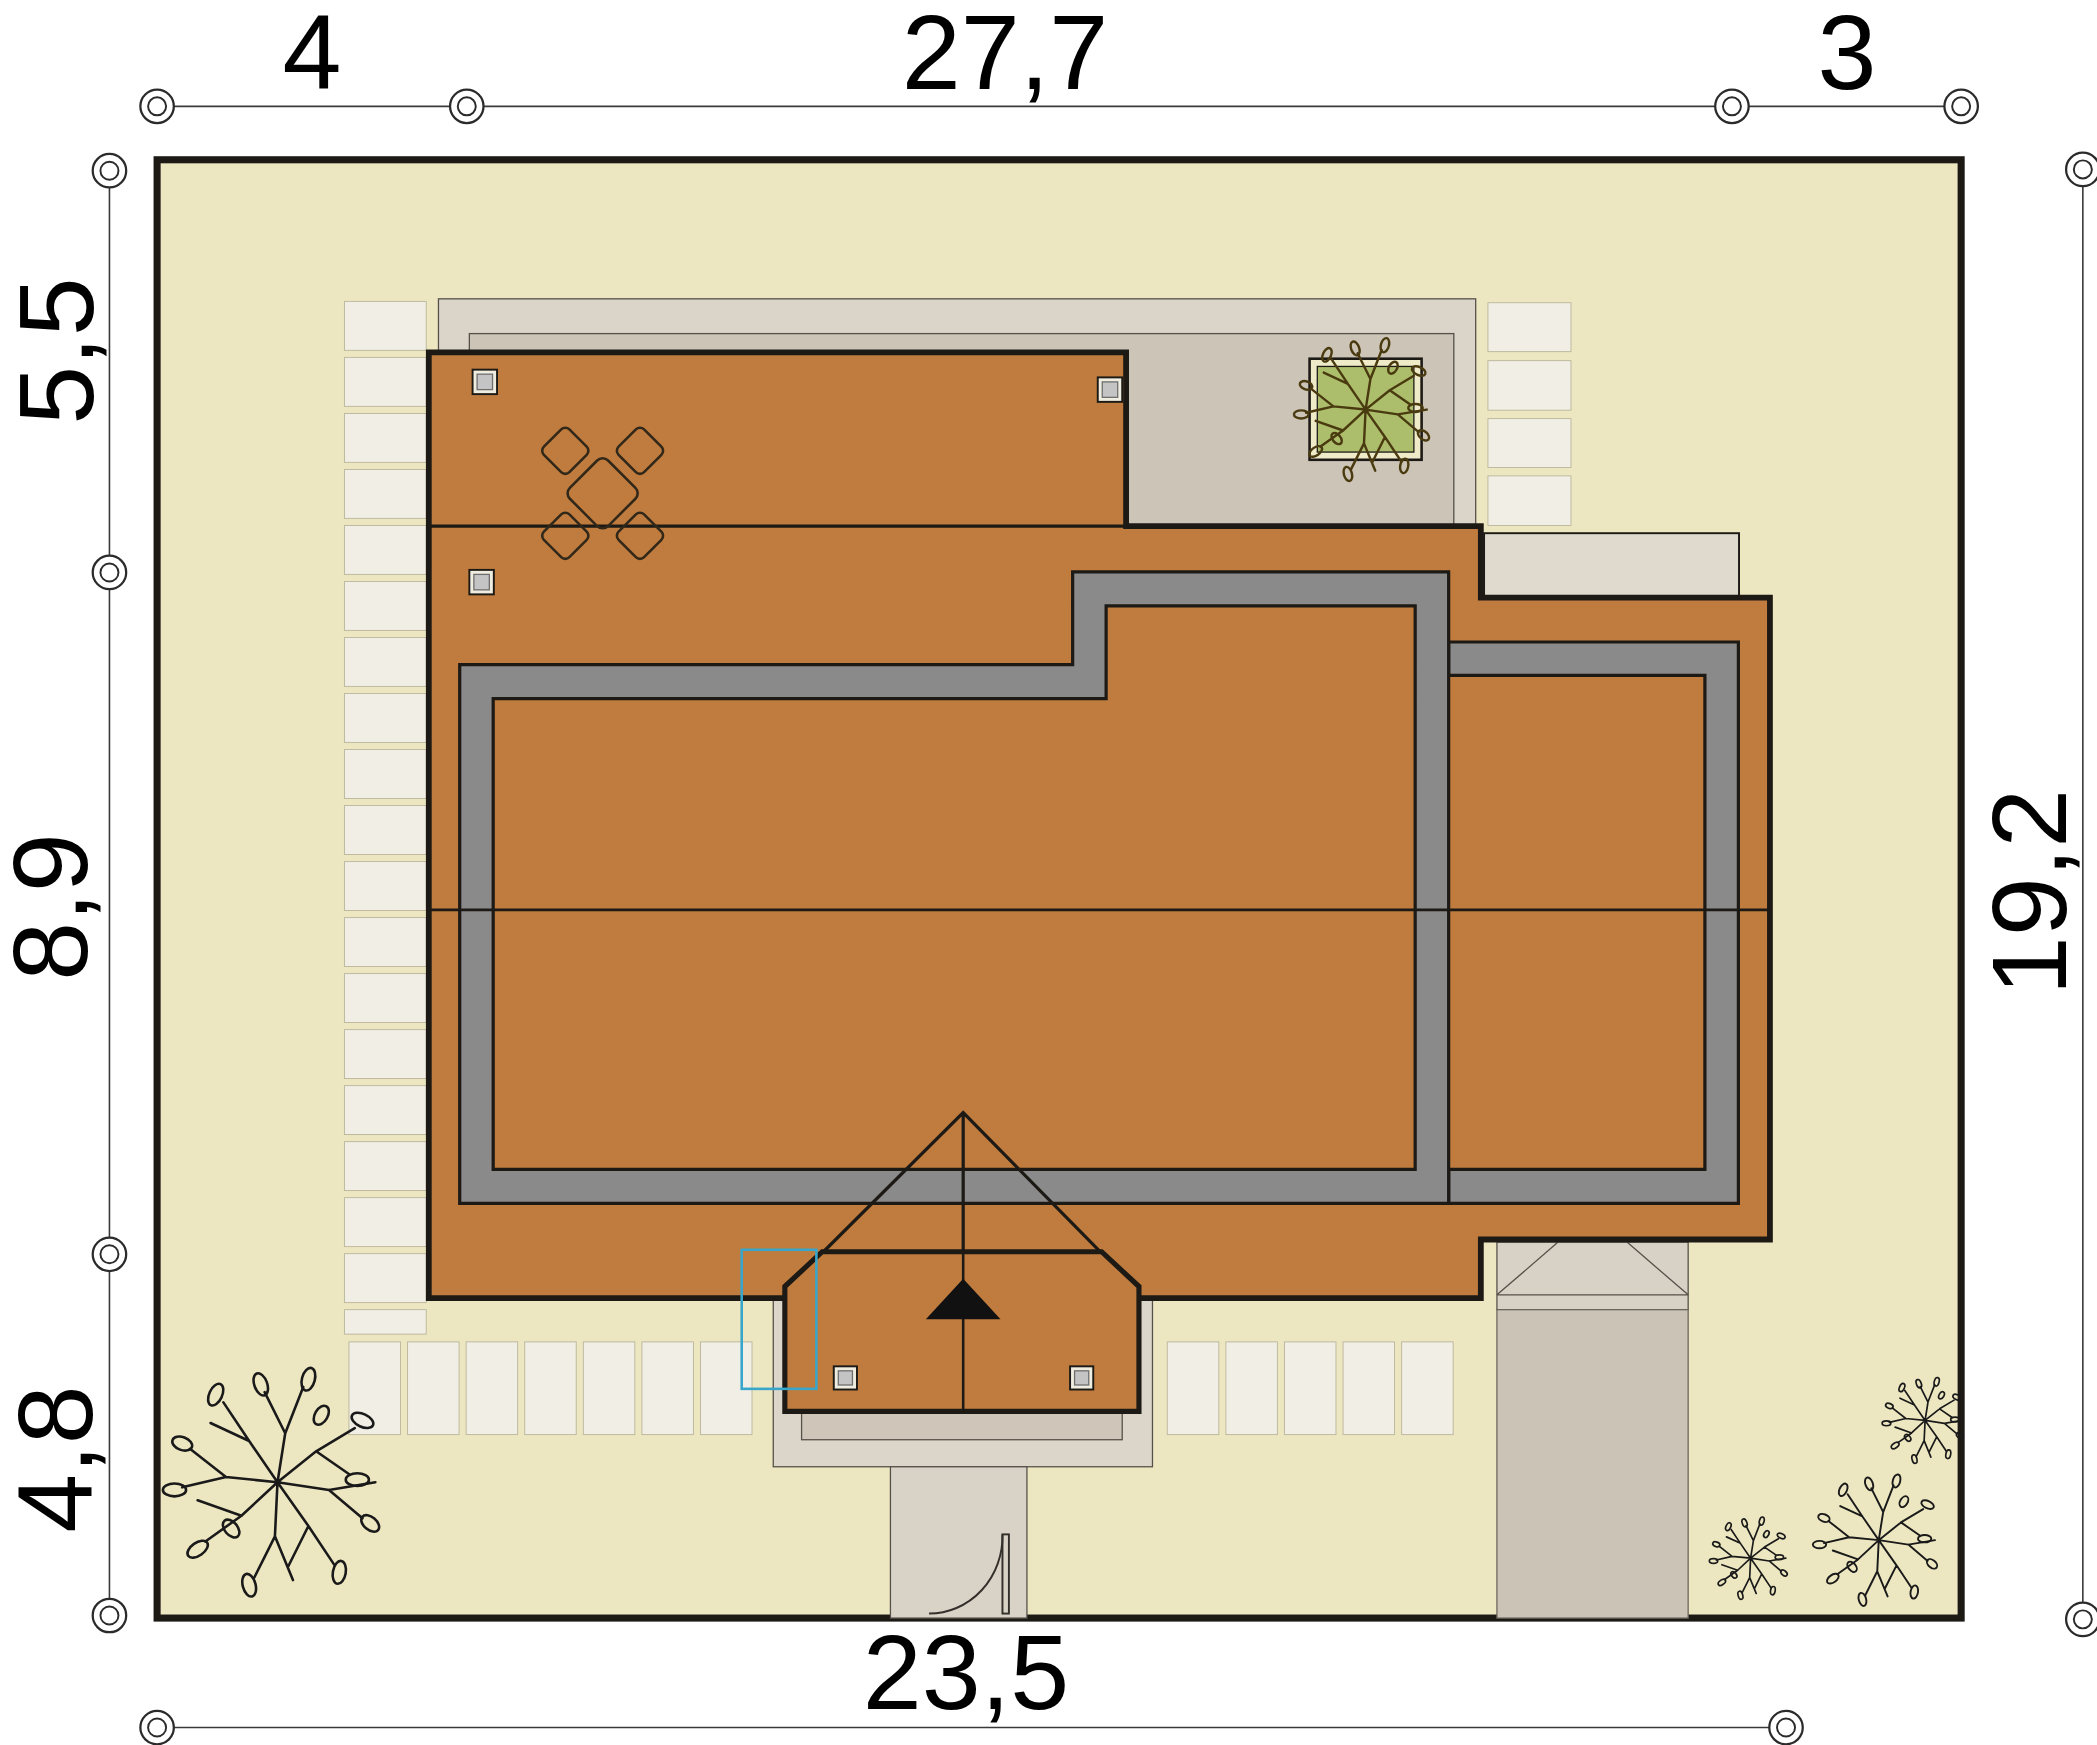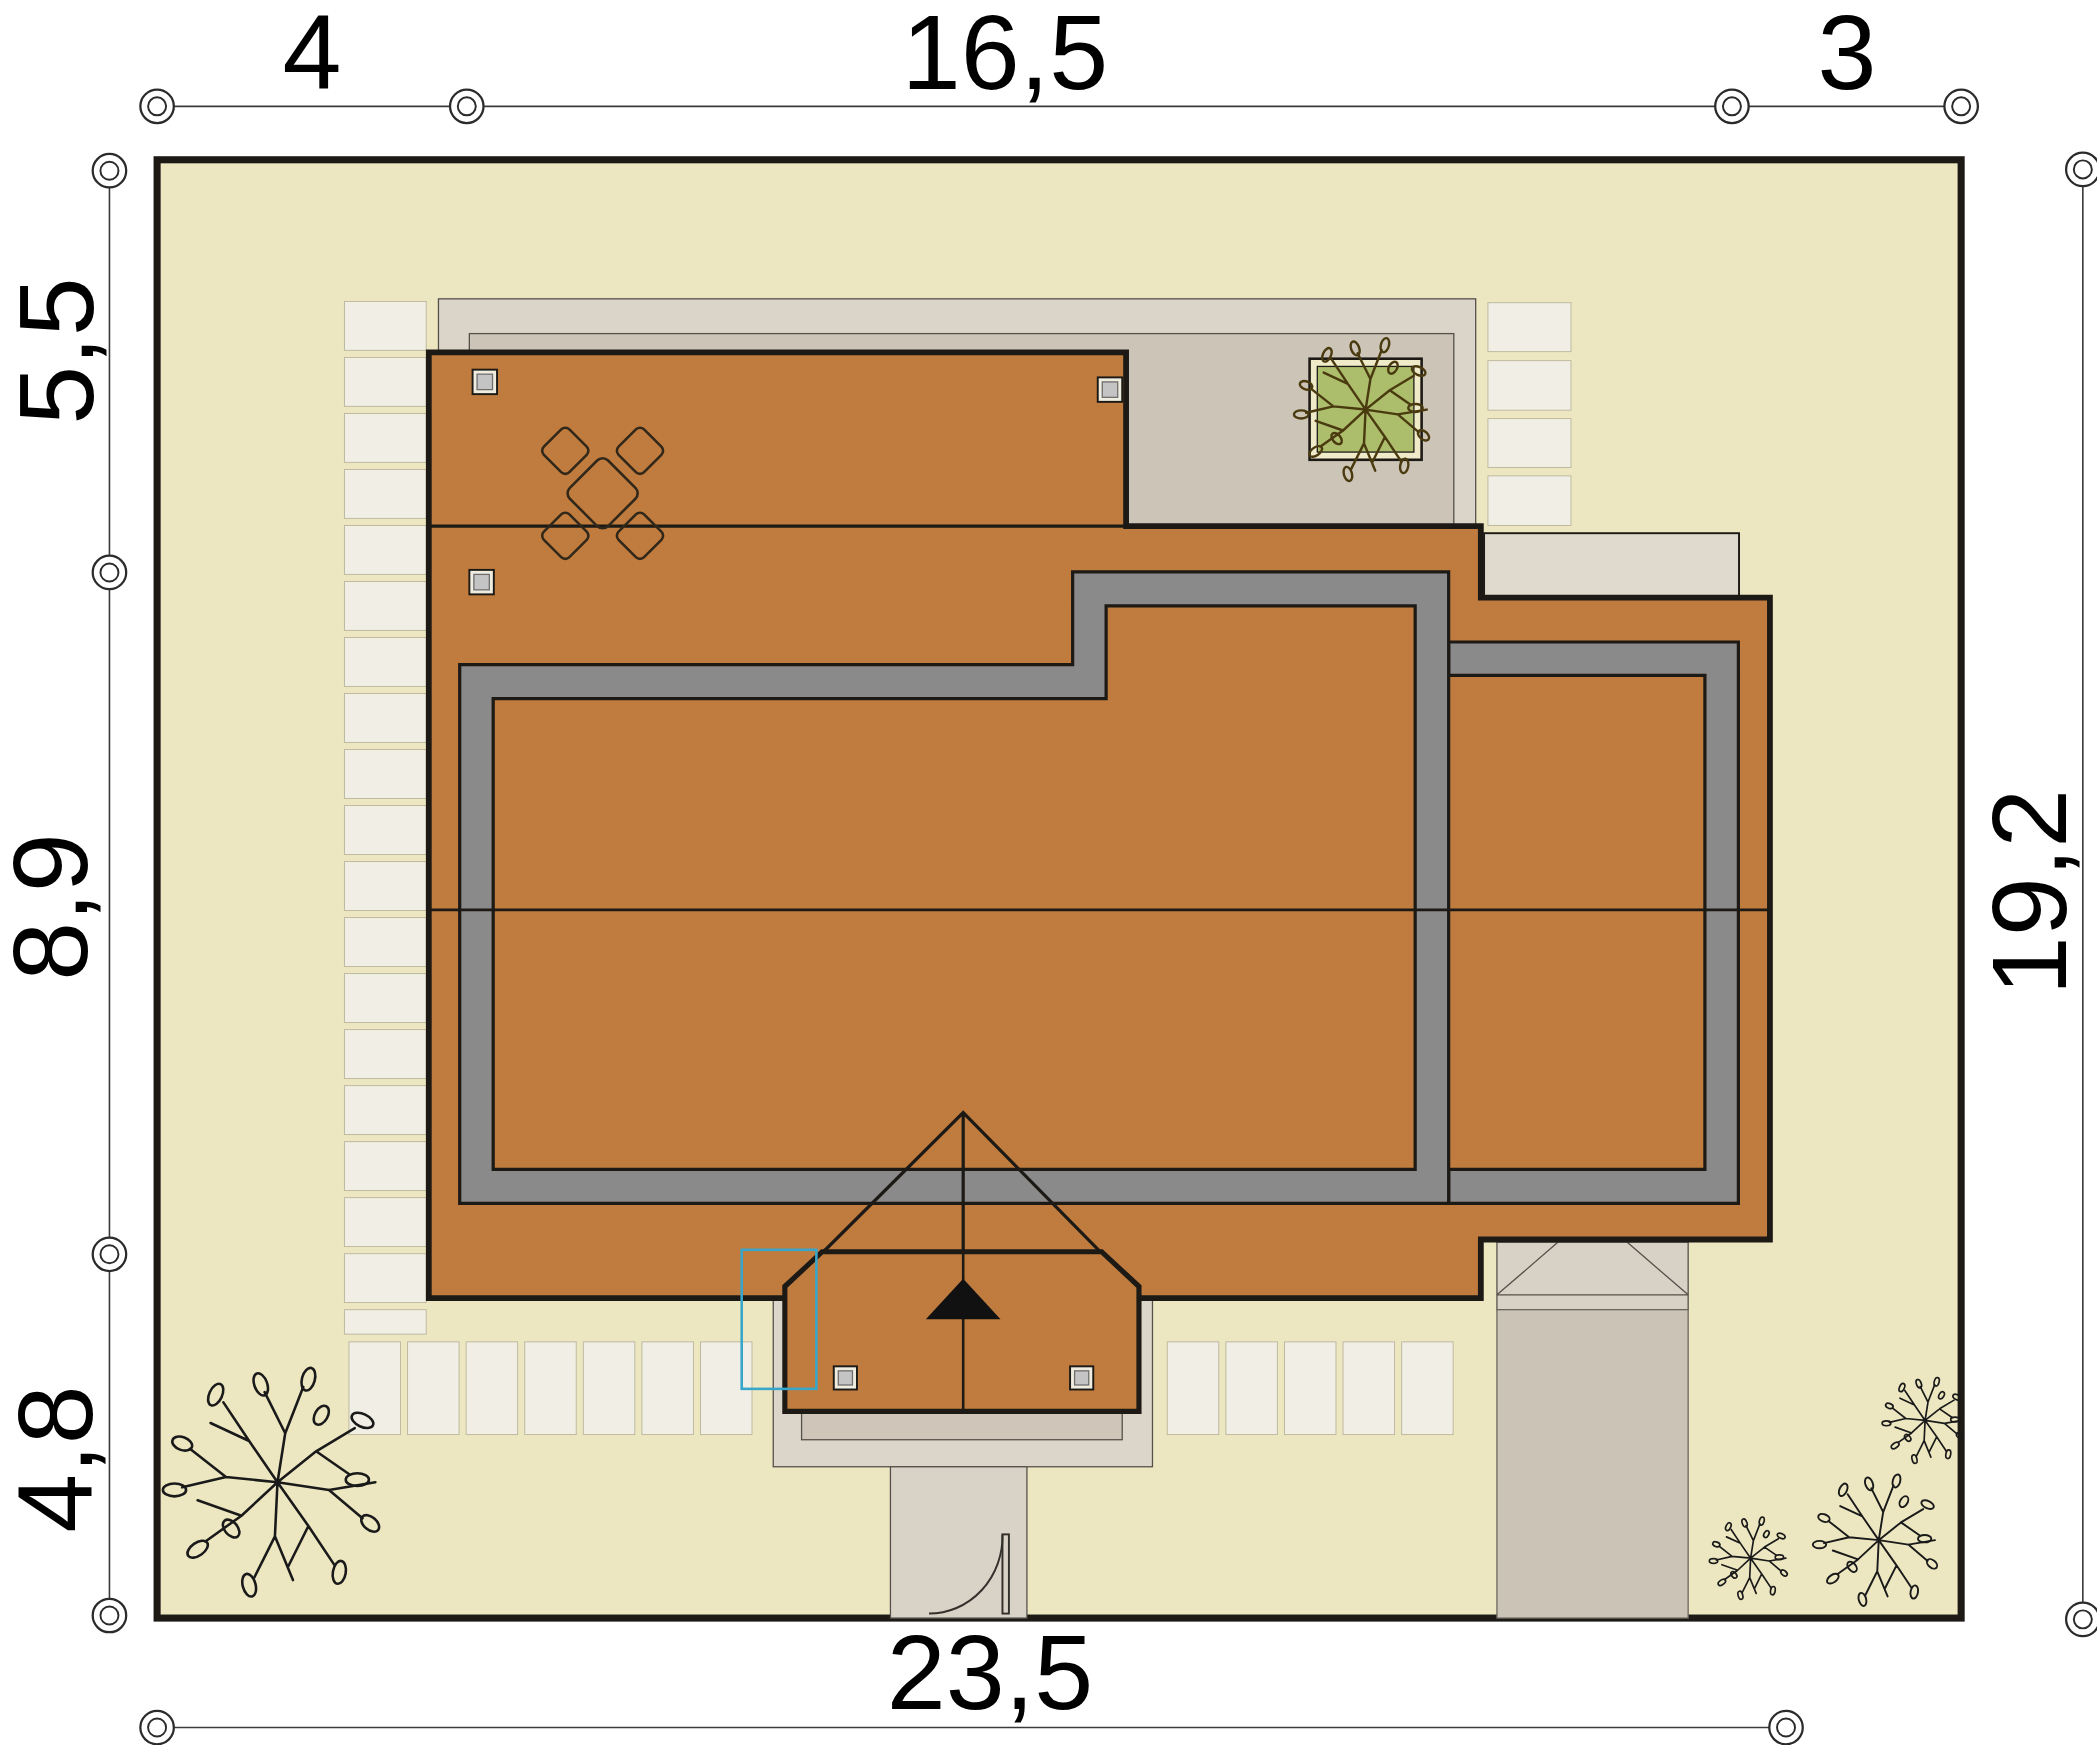--- a/index.html
+++ b/index.html
@@ -203,22 +203,22 @@
           <circle class="dimc-in" cx="3235" cy="2515" r="14"></circle>
       <circle class="dimc-out" cx="244" cy="2683" r="26"></circle>
           <circle class="dimc-in" cx="244" cy="2683" r="14"></circle>
       <circle class="dimc-out" cx="2774" cy="2683" r="26"></circle>
           <circle class="dimc-in" cx="2774" cy="2683" r="14"></circle>
     </g>
   </g>
 </svg>
 
 <div class="dim-label" style="left:312px;top:52px;">4</div>
-<div class="dim-label" style="left:1005px;top:52px;">16,5</div>
+<div class="dim-label" style="left:1005px;top:52px;">27,7</div>
 <div class="dim-label" style="left:1847px;top:52px;">3</div>
 <div class="dim-label rot" style="left:56px;top:351px;">5,5</div>
 <div class="dim-label rot" style="left:50px;top:907px;">8,9</div>
 <div class="dim-label rot" style="left:55px;top:1459px;">4,8</div>
 <div class="dim-label rot" style="left:2029px;top:892px;">19,2</div>
-<div class="dim-label" style="left:990px;top:1672px;">23,5</div>
+<div class="dim-label" style="left:966px;top:1672px;">23,5</div>
 
 </div>
 
 
 </body></html>

